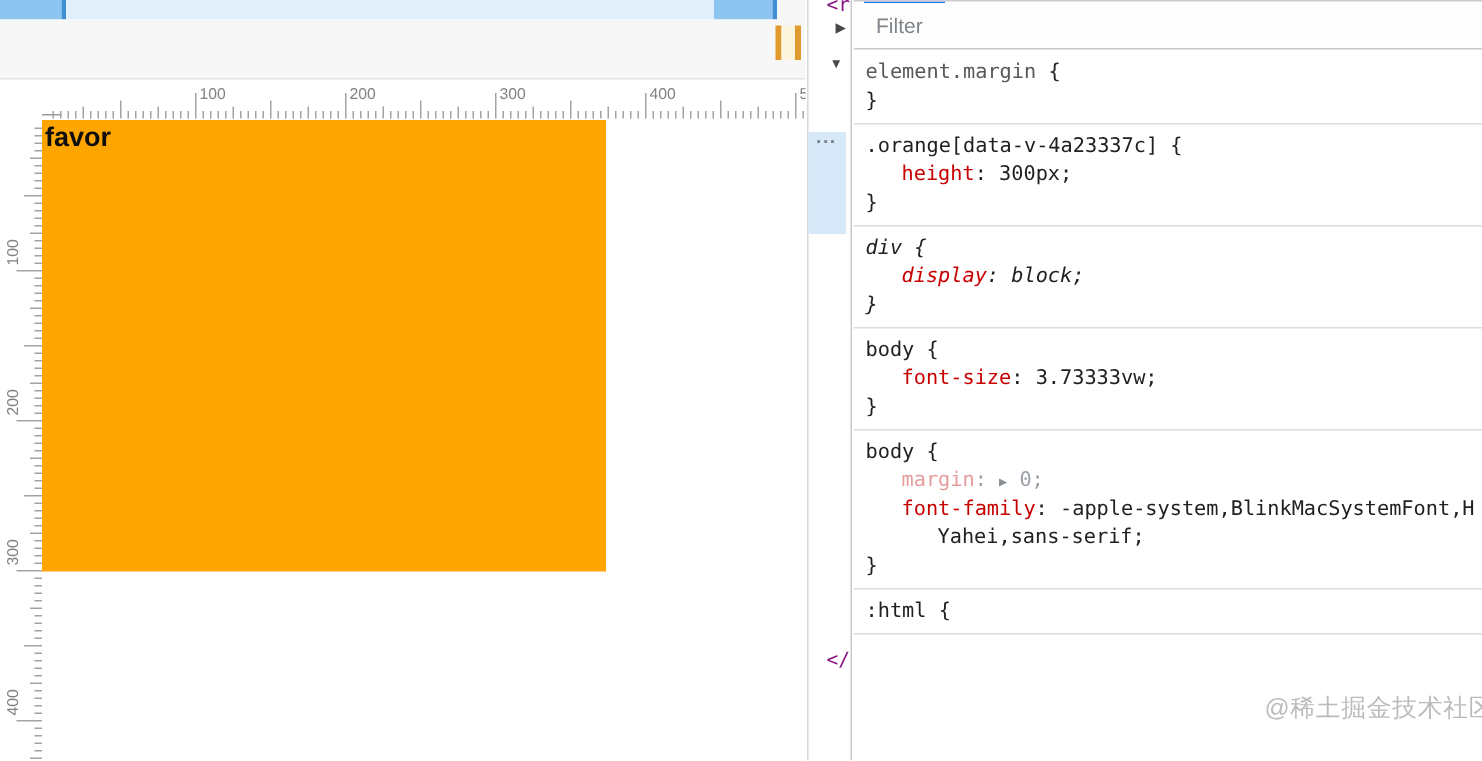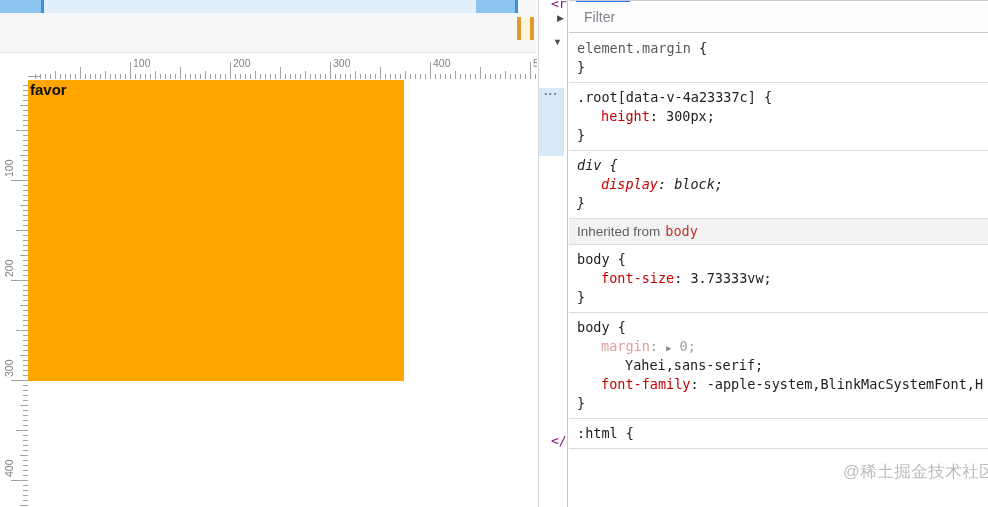--- a/index.html
+++ b/index.html
@@ -14,21 +14,21 @@
   #corner-band-right{position:absolute;left:518px;top:0;width:19px;height:13px;background:#f6f6f6;}
   .cursor-bar{position:absolute;top:17px;width:4px;height:23px;background:#e09a2e;}
   #cursor-fill{position:absolute;top:17px;left:521px;width:9px;height:23px;background:#fdf4dd;}
   #ruler-corner-line{position:absolute;left:28px;top:76px;width:13px;height:1px;background:#9c9c9c;}
 
   .tick{position:absolute;background:#a3a3a3;}
   .ruler-label{position:absolute;font-size:10.5px;color:#818181;line-height:11px;}
   .ruler-label.v{transform:rotate(-90deg);transform-origin:0 0;}
 
   #favor-box{position:absolute;left:28px;top:80px;width:376px;height:301px;background:#ffa500;}
-  #favor-label{padding:1px 0 0 2px;font-size:15px;font-weight:bold;color:#0e0e0e;
+  #favor-label{padding:1px 0 0 2px;font-size:18px;font-weight:bold;color:#0e0e0e;
                font-family:"Liberation Sans",sans-serif;}
 
   
   #elements-sliver{position:absolute;left:538px;top:0;width:30px;height:507px;background:#fff;
                    border-left:1px solid #d8d8d8;border-right:1px solid #c9c9c9;}
   .tag-frag{position:absolute;font-family:"DejaVu Sans Mono","Liberation Mono",monospace;
             font-size:13px;color:#881280;white-space:pre;}
   #open-tag-frag{left:12px;top:-4px;}
   #closing-tag-frag{left:12px;top:433px;}
   .tree-arrow{position:absolute;font-size:9px;color:#494949;}
@@ -303,40 +303,39 @@
     <div id="styles-tab-indicator"></div>
     <div id="filter-bar">
       <div id="filter-input">Filter</div>
     </div>
     <div id="styles-sections">
         <div class="style-section">
           <div class="code-line ind0"><span class="tk-elstyle">element.margin </span><span class="tk-plain">{</span></div>
           <div class="code-line ind0"><span class="tk-plain">}</span></div>
         </div>
         <div class="style-section">
-          <div class="code-line ind0"><span class="tk-plain">.root[data-v-4a23337c] {</span></div>
+          <div class="code-line ind0"><span class="tk-plain">.orange[data-v-4a23337c] {</span></div>
           <div class="code-line ind1"><span class="tk-prop">height</span><span class="tk-plain">: </span><span class="tk-plain">300px;</span></div>
           <div class="code-line ind0"><span class="tk-plain">}</span></div>
         </div>
         <div class="style-section italic">
           <div class="code-line ind0"><span class="tk-plain">div {</span></div>
           <div class="code-line ind1"><span class="tk-prop">display</span><span class="tk-plain">: </span><span class="tk-plain">block;</span></div>
           <div class="code-line ind0"><span class="tk-plain">}</span></div>
         </div>
-        <div class="inherited-bar"><span>Inherited from</span><span class="node-link">body</span></div>
         <div class="style-section">
           <div class="code-line ind0"><span class="tk-plain">body {</span></div>
           <div class="code-line ind1"><span class="tk-prop">font-size</span><span class="tk-plain">: </span><span class="tk-plain">3.73333vw;</span></div>
           <div class="code-line ind0"><span class="tk-plain">}</span></div>
         </div>
         <div class="style-section">
           <div class="code-line ind0"><span class="tk-plain">body {</span></div>
           <div class="code-line ind1"><span class="tk-dimprop">margin</span><span class="tk-dim">: </span><span class="tk-arrow">▶</span><span class="tk-dim"> 0;</span></div>
+          <div class="code-line ind1"><span class="tk-prop">font-family</span><span class="tk-plain">: </span><span class="tk-plain">-apple-system,BlinkMacSystemFont,H</span></div>
           <div class="code-line ind2"><span class="tk-plain">Yahei,sans-serif;</span></div>
-          <div class="code-line ind1"><span class="tk-prop">font-family</span><span class="tk-plain">: </span><span class="tk-plain">-apple-system,BlinkMacSystemFont,H</span></div>
           <div class="code-line ind0"><span class="tk-plain">}</span></div>
         </div>
         <div class="style-section">
           <div class="code-line ind0"><span class="tk-plain">:html {</span></div>
         </div>
       </div>
   </div>
 
   <div id="watermark">@稀土掘金技术社区</div>
 </div>

